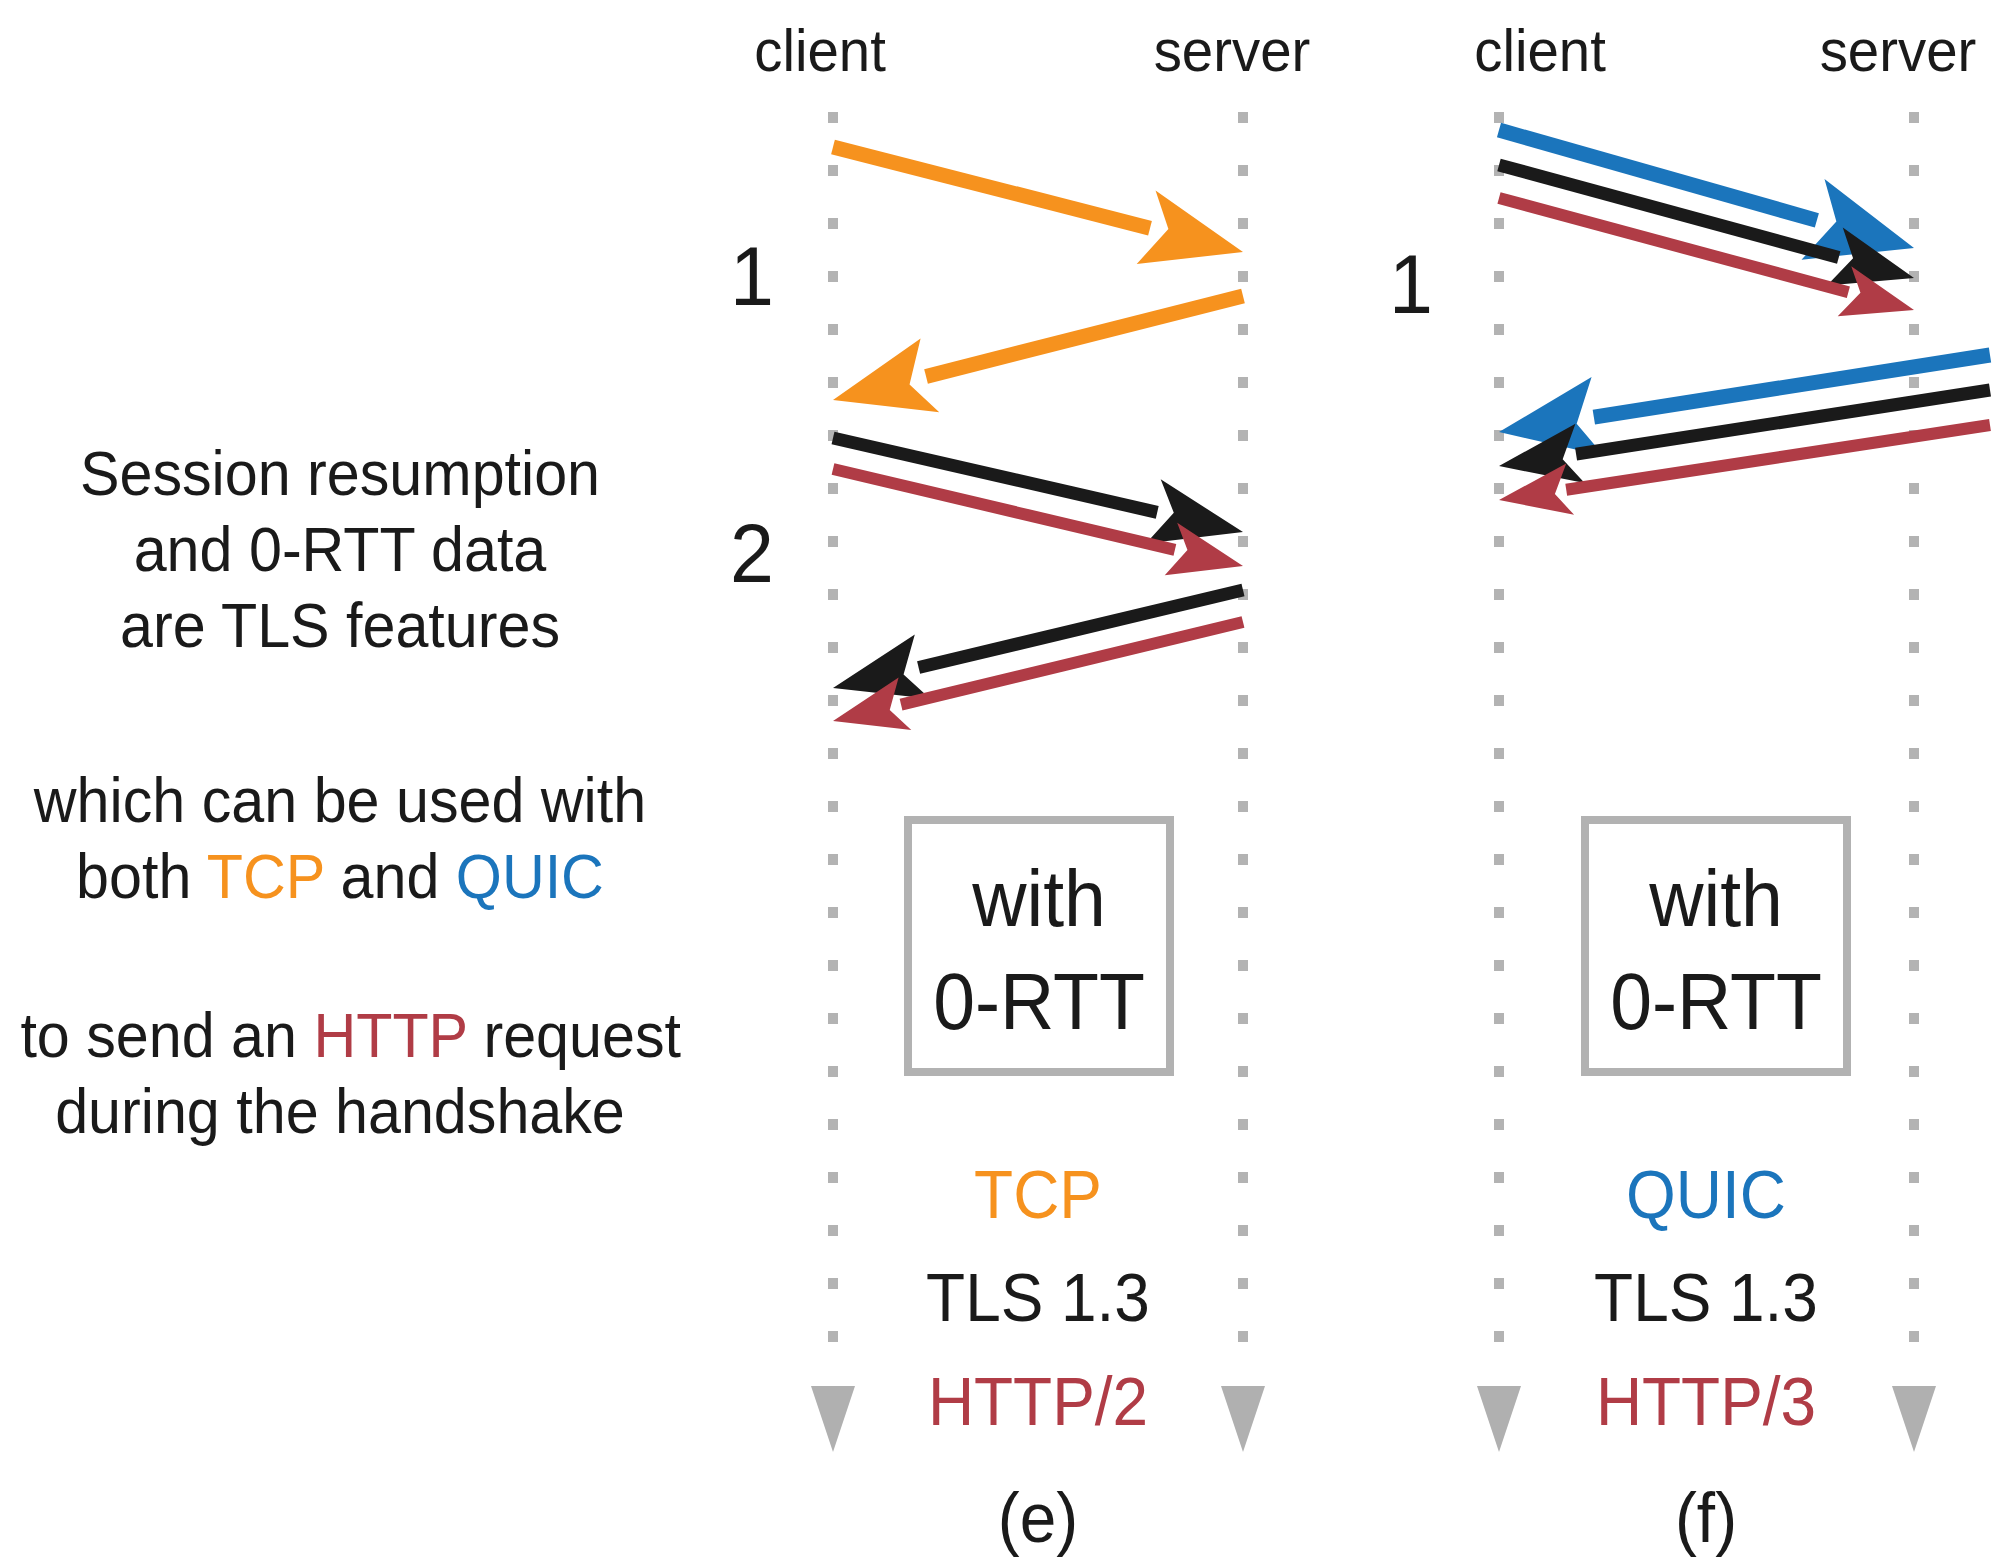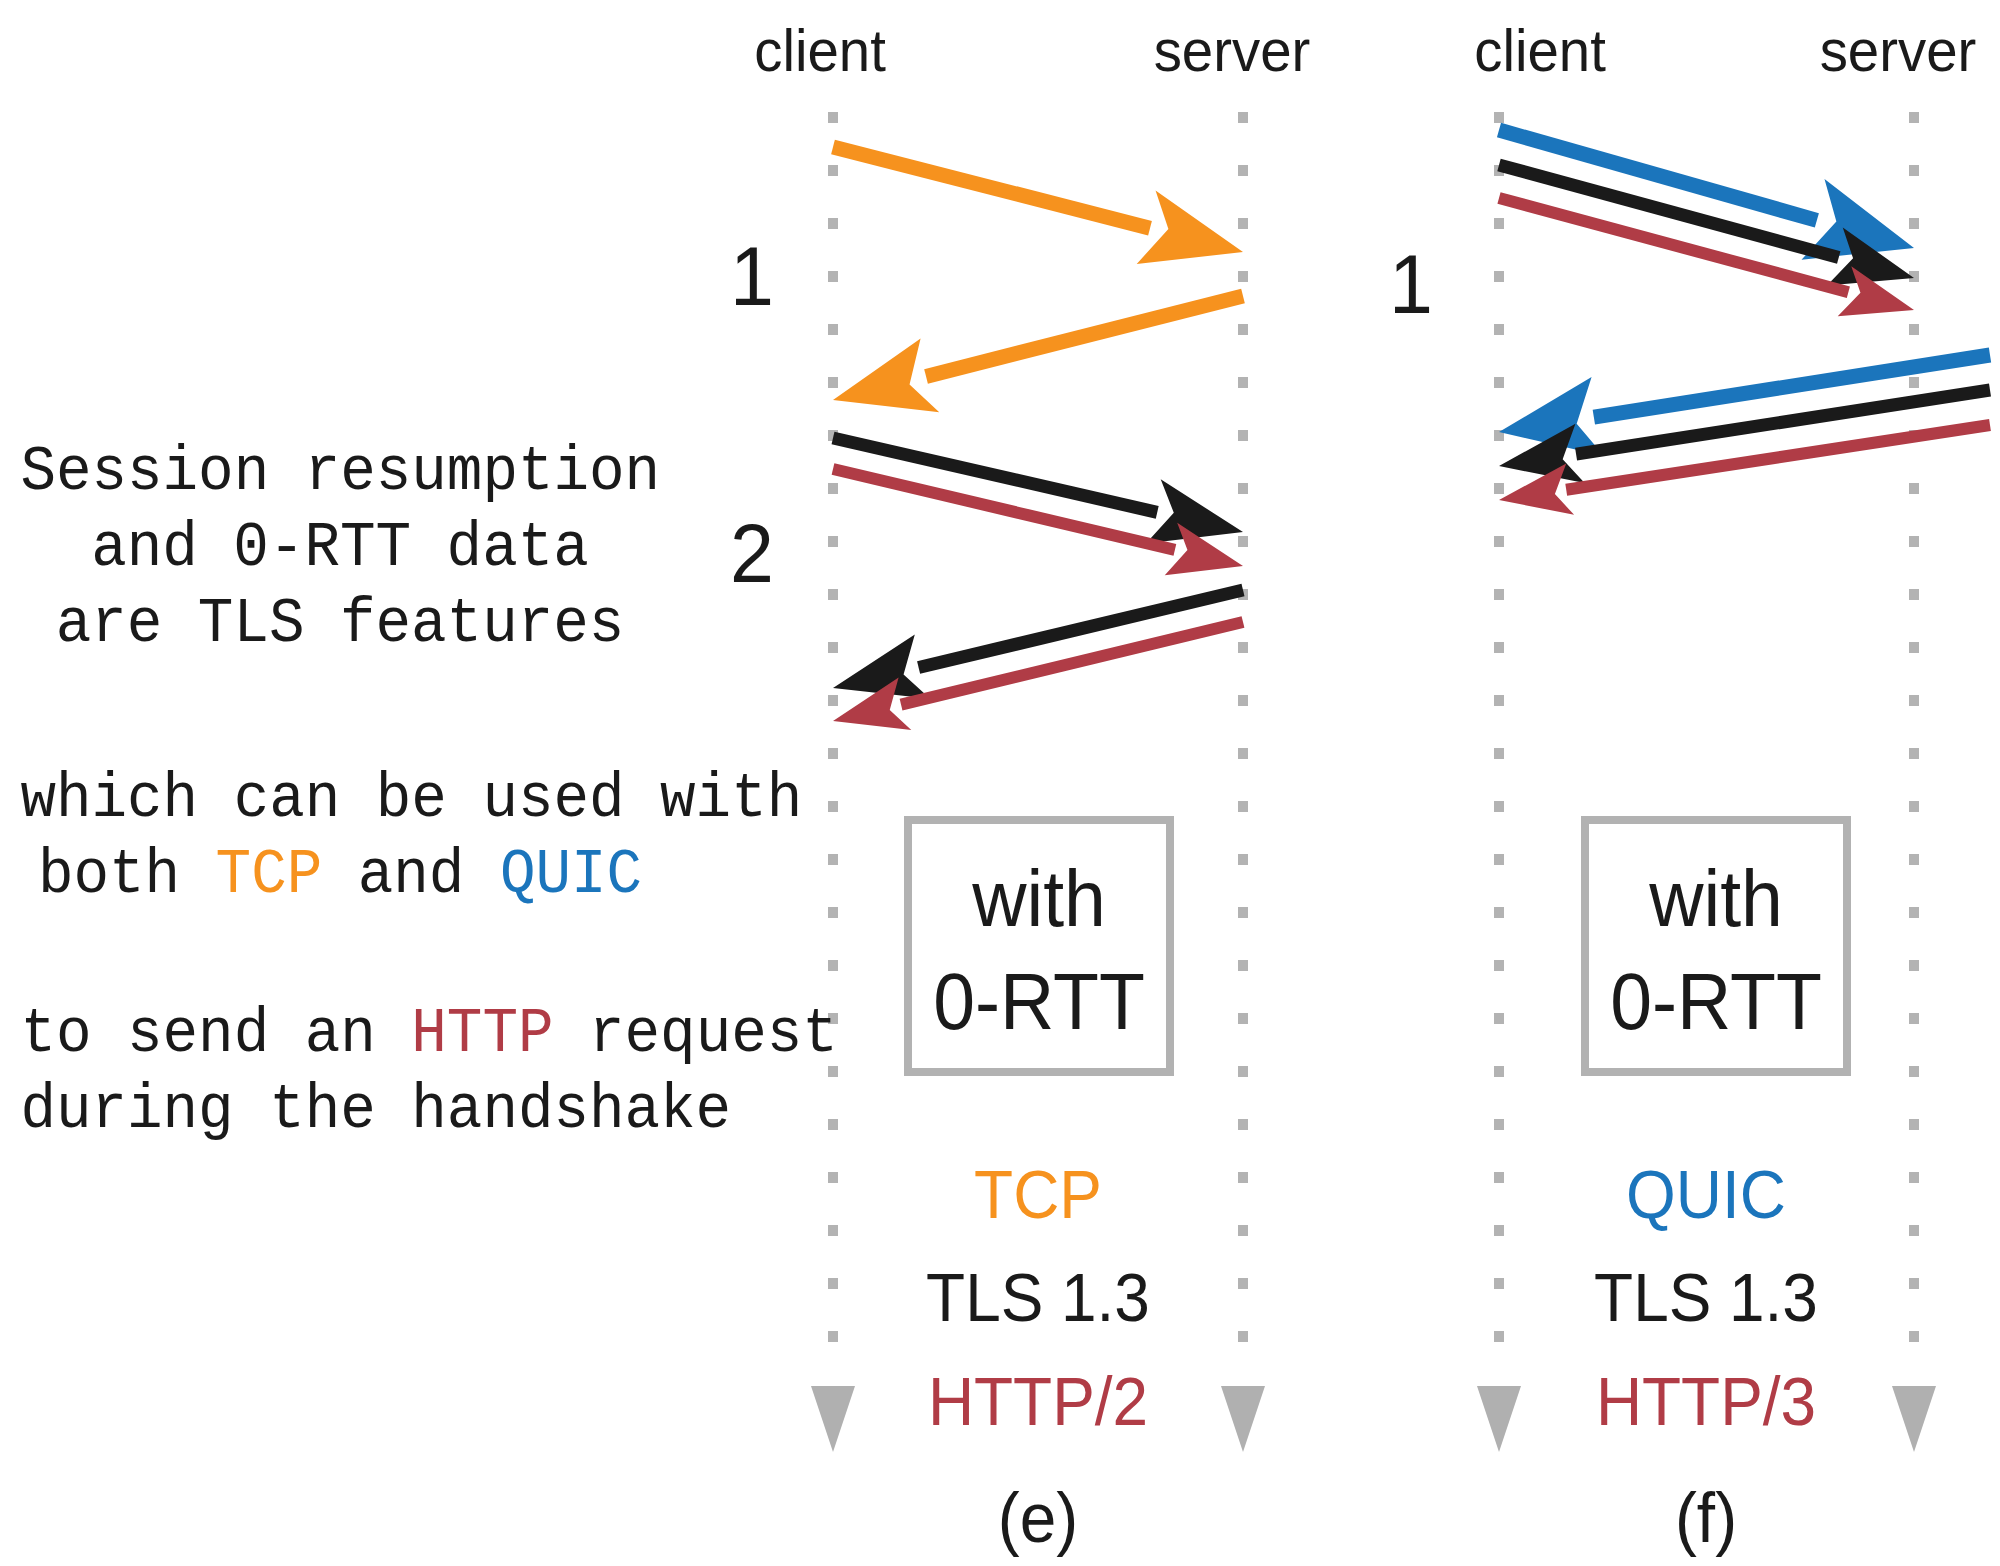--- a/index.html
+++ b/index.html
@@ -22,21 +22,20 @@
     width: 2000px;
     height: 1566px;
   }
   .notes-layer {
     position: absolute;
     left: 0;
     top: 0;
     width: 1660px;
     height: 1566px;
     pointer-events: none;
-    font-family: Liberation Mono, monospace;
   }
   .note-block {
     position: absolute;
     left: 0;
     width: 680px;
     text-align: center;
     font-size: 63px;
     line-height: 76px;
     color: #1a1a1a;
     transform: scaleX(0.94);

